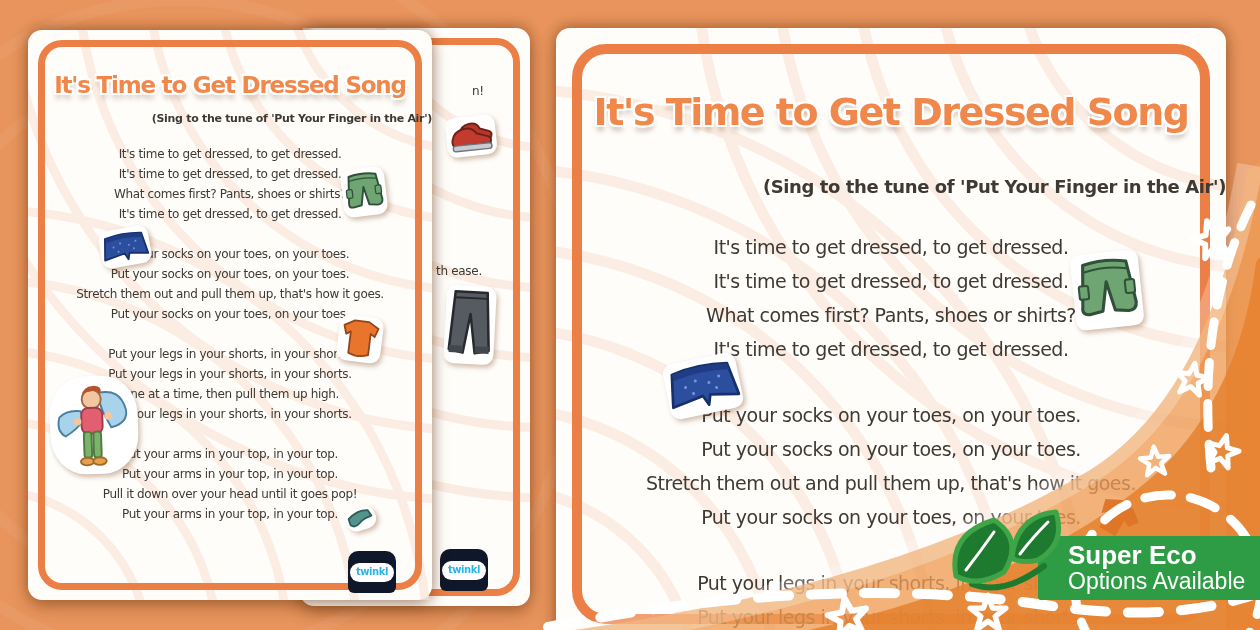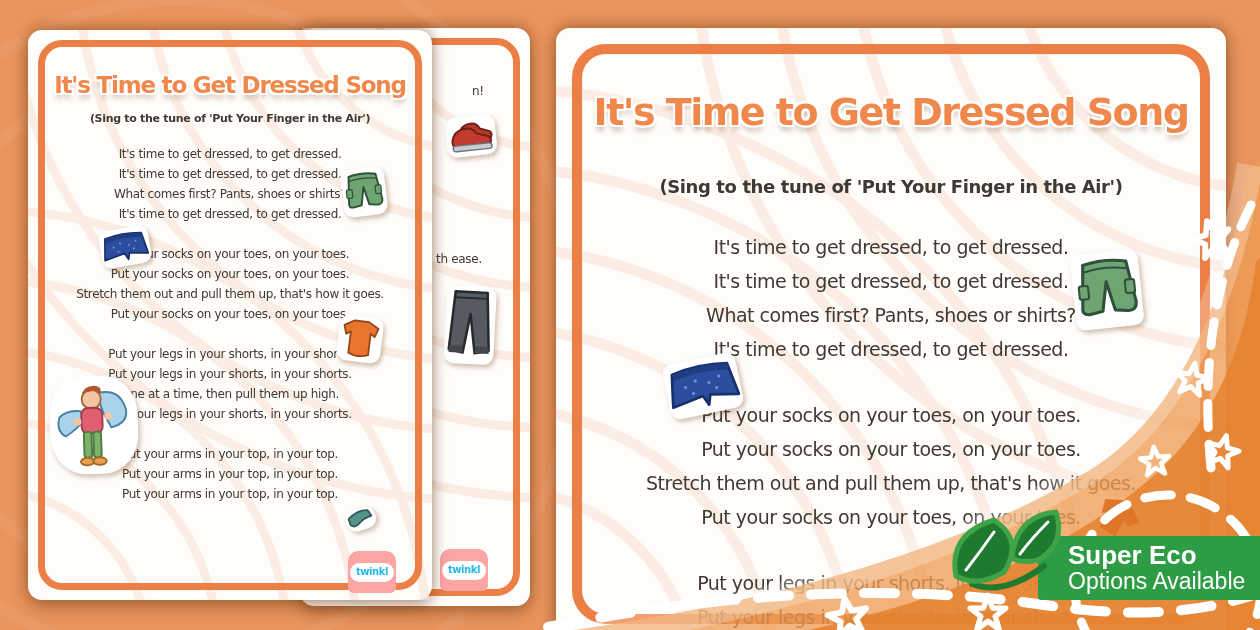--- a/index.html
+++ b/index.html
@@ -20,21 +20,21 @@
 
   .swirl { position:absolute; inset:0; width:100%; height:100%; z-index:0; pointer-events:none; }
   .page-content { position:absolute; inset:0; z-index:1; }
 
   
   .song-title { position:absolute; width:100%; text-align:center; color:#F0874B; font-weight:bold;
                 text-shadow:-2px -2px 0 #fff, 2px -2px 0 #fff, -2px 2px 0 #fff, 2px 2px 0 #fff, 0 6px 5px rgba(110,70,40,.30); }
   #page-front .song-title { top:42px; font-size:23px; letter-spacing:-1.2px; }
   #page-right .song-title { top:62px; font-size:38px; letter-spacing:-1.5px; }
 
-  .song-subtitle { position:absolute; width:100%; text-align:center; color:#3E3933; font-weight:bold; }
+  .song-subtitle { position:absolute; width:100%; text-align:right; color:#3E3933; font-weight:bold; }
   #page-front .song-subtitle { top:82px; font-size:11px;  letter-spacing:-0.3px; }
   #page-right .song-subtitle { top:148px; font-size:18px; letter-spacing:-0.4px; }
 
   .verses { position:absolute; left:12px; right:12px; text-align:center; color:#3E3933; }
   #page-front .verses { top:114px; font-size:12px;  letter-spacing:-0.35px; }
   #page-right .verses { top:202px; font-size:19px; letter-spacing:-0.5px; }
   #page-front .verse { margin-bottom:20px; }
   #page-right .verse { margin-bottom:32px; }
   #page-front .line { line-height:20px; }
   #page-right .line { line-height:34px; }
@@ -42,21 +42,21 @@
 
   
   .sticker { position:absolute; background:#fff; border-radius:10px; padding:2px;
              box-shadow:2px 3px 5px rgba(120,70,30,.35); line-height:0; }
   .sticker svg { display:block; }
 
   
   .frag { position:absolute; color:#3E3933; font-size:12px; letter-spacing:-0.3px; font-weight:500; }
 
   
-  .brand-tab { position:absolute; width:48px; height:42px; background:#fca5a5;
+  .brand-tab { position:absolute; width:48px; height:42px; background:#0f172a;
                border-radius:10px 10px 6px 6px; display:flex; align-items:center; justify-content:center; }
   .brand-cloud { background:#fff; border-radius:12px; padding:4px 6px 5px 6px;
                  font-size:10px; font-weight:bold; color:#2AB5E8; letter-spacing:-0.4px; line-height:1; }
   #page-front .brand-tab { left:320px; top:521px; }
   #page-back  .brand-tab { left:140px; top:521px; }
 
   
   #overlay { position:absolute; inset:0; z-index:3; pointer-events:none; }
 
   
@@ -88,21 +88,21 @@
           <circle cx="250" cy="-60" r="250"></circle>
           <circle cx="250" cy="-60" r="320"></circle>
         <circle cx="250" cy="-60" r="390"></circle>
           <circle cx="250" cy="-60" r="460"></circle>
           <circle cx="250" cy="-60" r="530"></circle>
       </g>
     </svg>
     <div class="page-inner-border"></div>
     <div class="page-content">
       <span class="frag" style="left:172px; top:56px;">n!</span>
-      <span class="frag" style="left:136px; top:224px;">th ease.</span>
+      <span class="frag" style="left:136px; top:236px;">th ease.</span>
       <span class="frag" style="left:126px; top:368px;">.</span>
       <span class="frag" style="left:128px; top:388px;">.</span>
       <span class="frag" style="left:122px; top:408px;">e.</span>
       <span class="frag" style="left:128px; top:428px;">.</span>
 
       <div class="sticker" style="left:146px; top:88px; transform:rotate(-6deg);">
         <svg width="46" height="36" viewBox="0 0 48 38">
           <path d="M12 16 Q14 7 23 6 Q31 5 34 12 L44 16 Q47 18 45 22 L14 22 Q10 20 12 16 Z" fill="#B5362A" stroke="#6E1F16" stroke-width="2"></path>
           <path d="M4 22 Q6 13 16 11 Q26 9 30 17 L42 21 Q46 23 44 28 L6 29 Q3 27 4 22 Z" fill="#C23B2E" stroke="#6E1F16" stroke-width="2"></path>
           <rect x="4" y="28" width="41" height="6" rx="3" fill="#C9CDD2" stroke="#6E747C" stroke-width="1.5"></rect>
@@ -158,20 +158,21 @@
         </div>
         <div class="verse">
           <p class="line">Put your legs in your shorts, in your shorts.</p>
           <p class="line">Put your legs in your shorts, in your shorts.</p>
           <p class="line">One at a time, then pull them up high.</p>
           <p class="line">Put your legs in your shorts, in your shorts.</p>
         </div>
         <div class="verse">
           <p class="line">Put your arms in your top, in your top.</p>
           <p class="line">Put your arms in your top, in your top.</p>
+          <p class="line">Pull it down over your head until it goes pop!</p>
           <p class="line">Put your arms in your top, in your top.</p>
         </div>
       </div>
 
       <div class="sticker" style="left:314px; top:138px; transform:rotate(-7deg);">
         <svg width="40" height="44" viewBox="0 0 62 68">
           <path d="M10 8 Q31 3 52 8 L58 48 Q58 56 50 56 L37 54 L31 26 L25 54 L12 56 Q4 56 6 48 Z" fill="#6EA573" stroke="#30503A" stroke-width="3" stroke-linejoin="round"></path>
           <path d="M10 15 Q31 10 52 15" stroke="#30503A" stroke-width="2" fill="none"></path>
           <rect x="4" y="28" width="9" height="13" rx="2" fill="#6EA573" stroke="#30503A" stroke-width="2"></rect>
           <rect x="49" y="26" width="9" height="13" rx="2" fill="#6EA573" stroke="#30503A" stroke-width="2"></rect>

